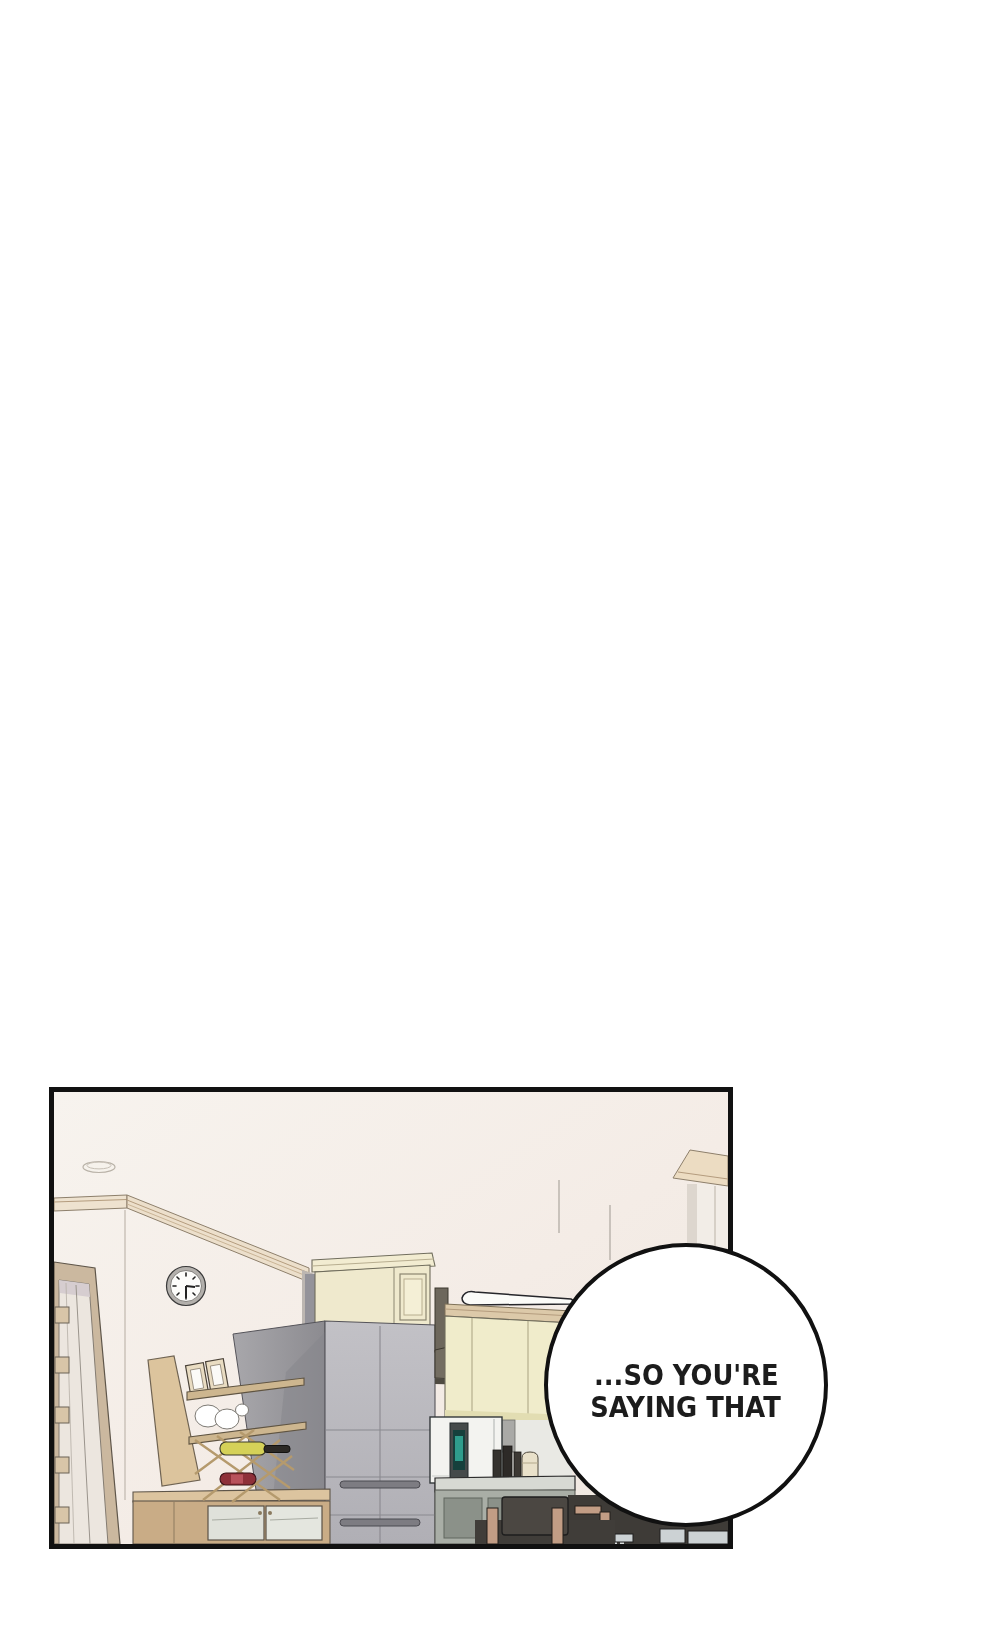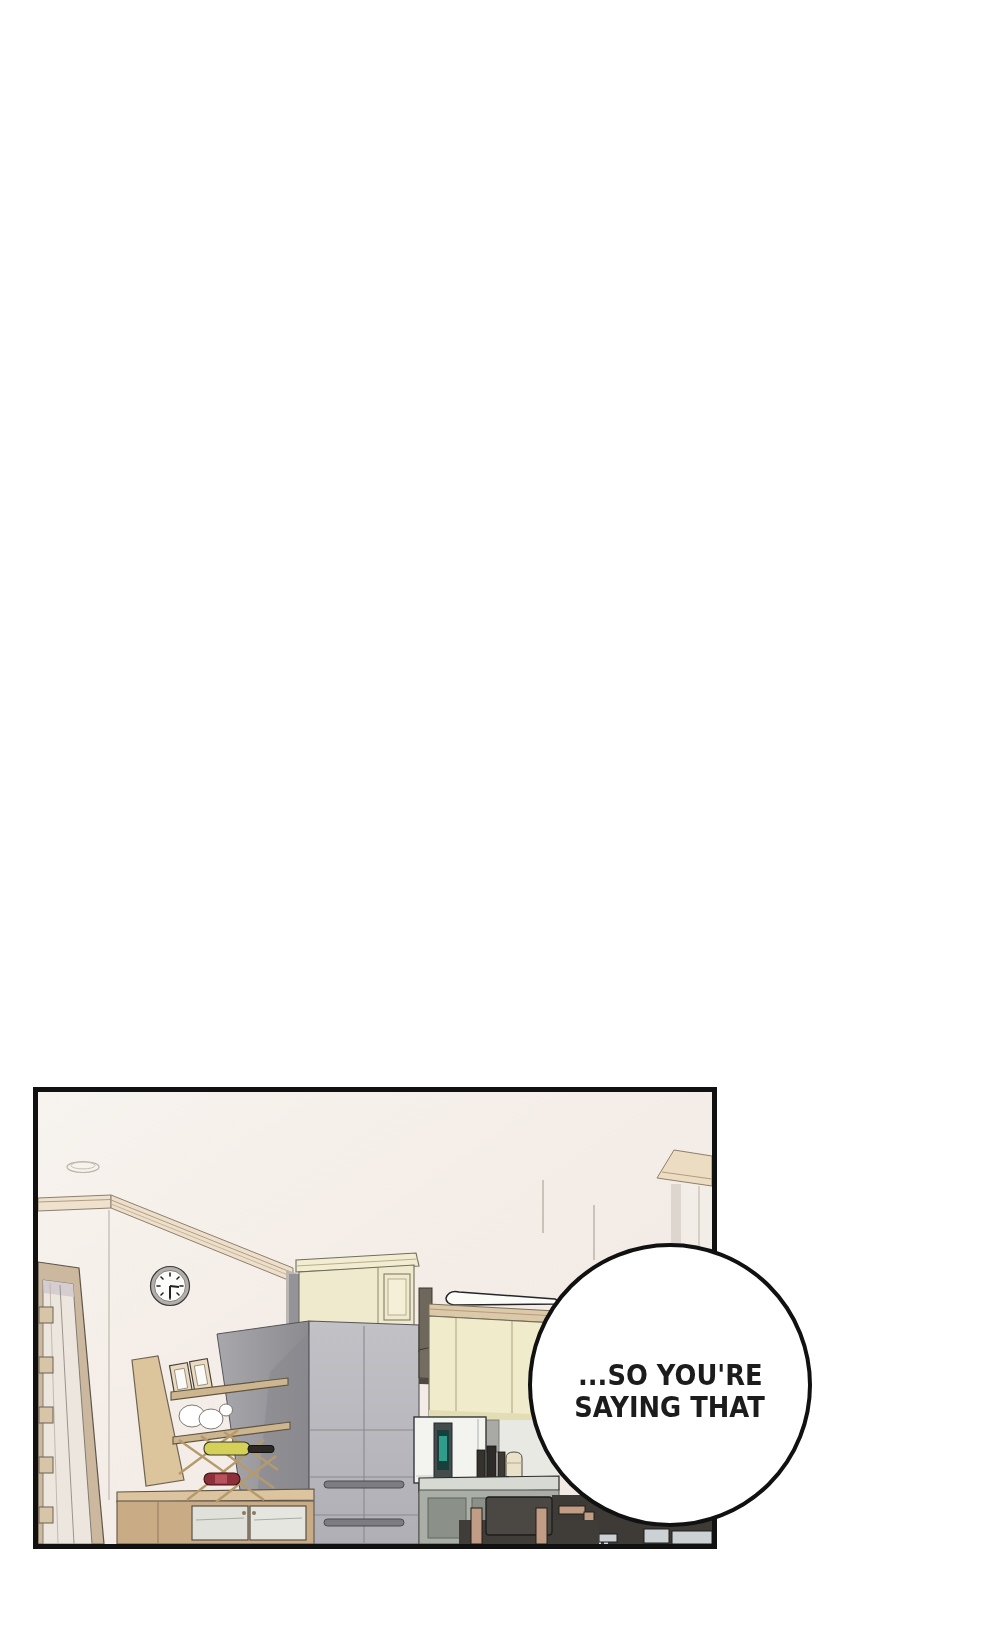--- a/index.html
+++ b/index.html
@@ -1,17 +1,17 @@
 <!DOCTYPE html>
 <html><head>
 <meta charset="utf-8">
 <style>
   html,body{margin:0;padding:0;background:#ffffff;}
   .page{position:relative;width:824px;height:1628px;background:#ffffff;overflow:hidden;
-        font-family:"DejaVu Sans", sans-serif;}
+        font-family:"DejaVu Sans", sans-serif;margin-left:16px;}
   .panel{position:absolute;left:33px;top:1087px;width:684px;height:462px;
          box-sizing:border-box;border:5px solid #111111;background:#f5f0ea;z-index:1;}
   .panel svg{display:block;width:674px;height:452px;}
   .bubble-layer{position:absolute;left:520px;top:1235px;width:300px;height:300px;z-index:2;}
   .bubble-text{position:absolute;left:520px;top:1235px;width:300px;height:300px;z-index:3;
                display:flex;flex-direction:column;align-items:center;justify-content:center;
                padding-top:14px;box-sizing:border-box;}
   .bubble-text span{display:block;font-weight:bold;font-size:28px;line-height:32px;
                     color:#1c1c1c;white-space:nowrap;transform:scaleX(.92);
                     letter-spacing:0px;}

